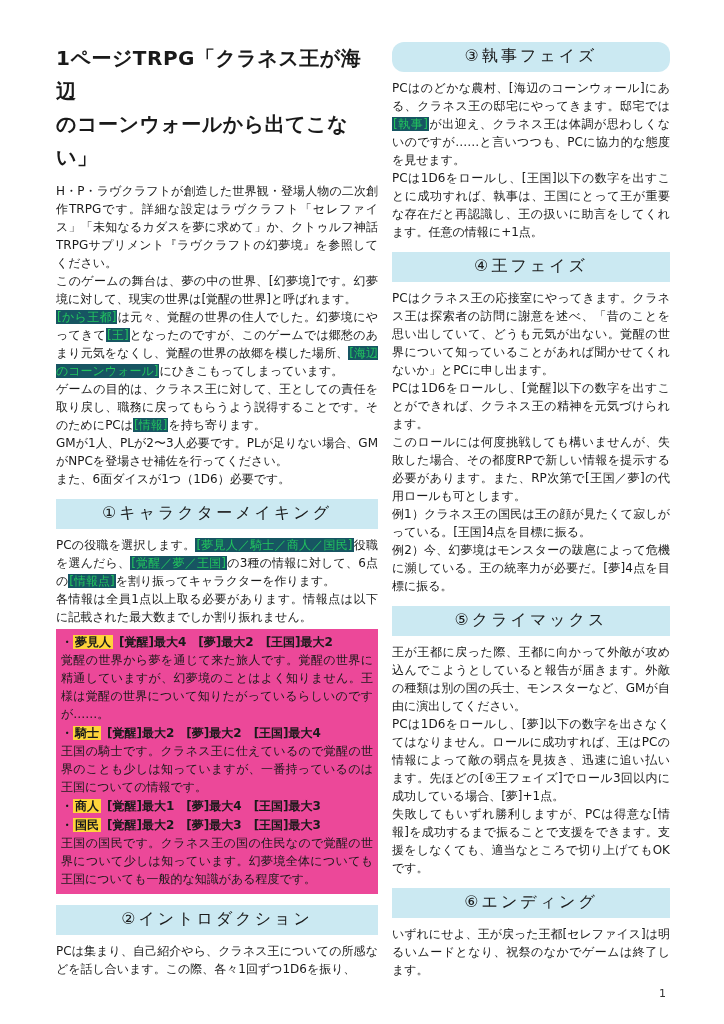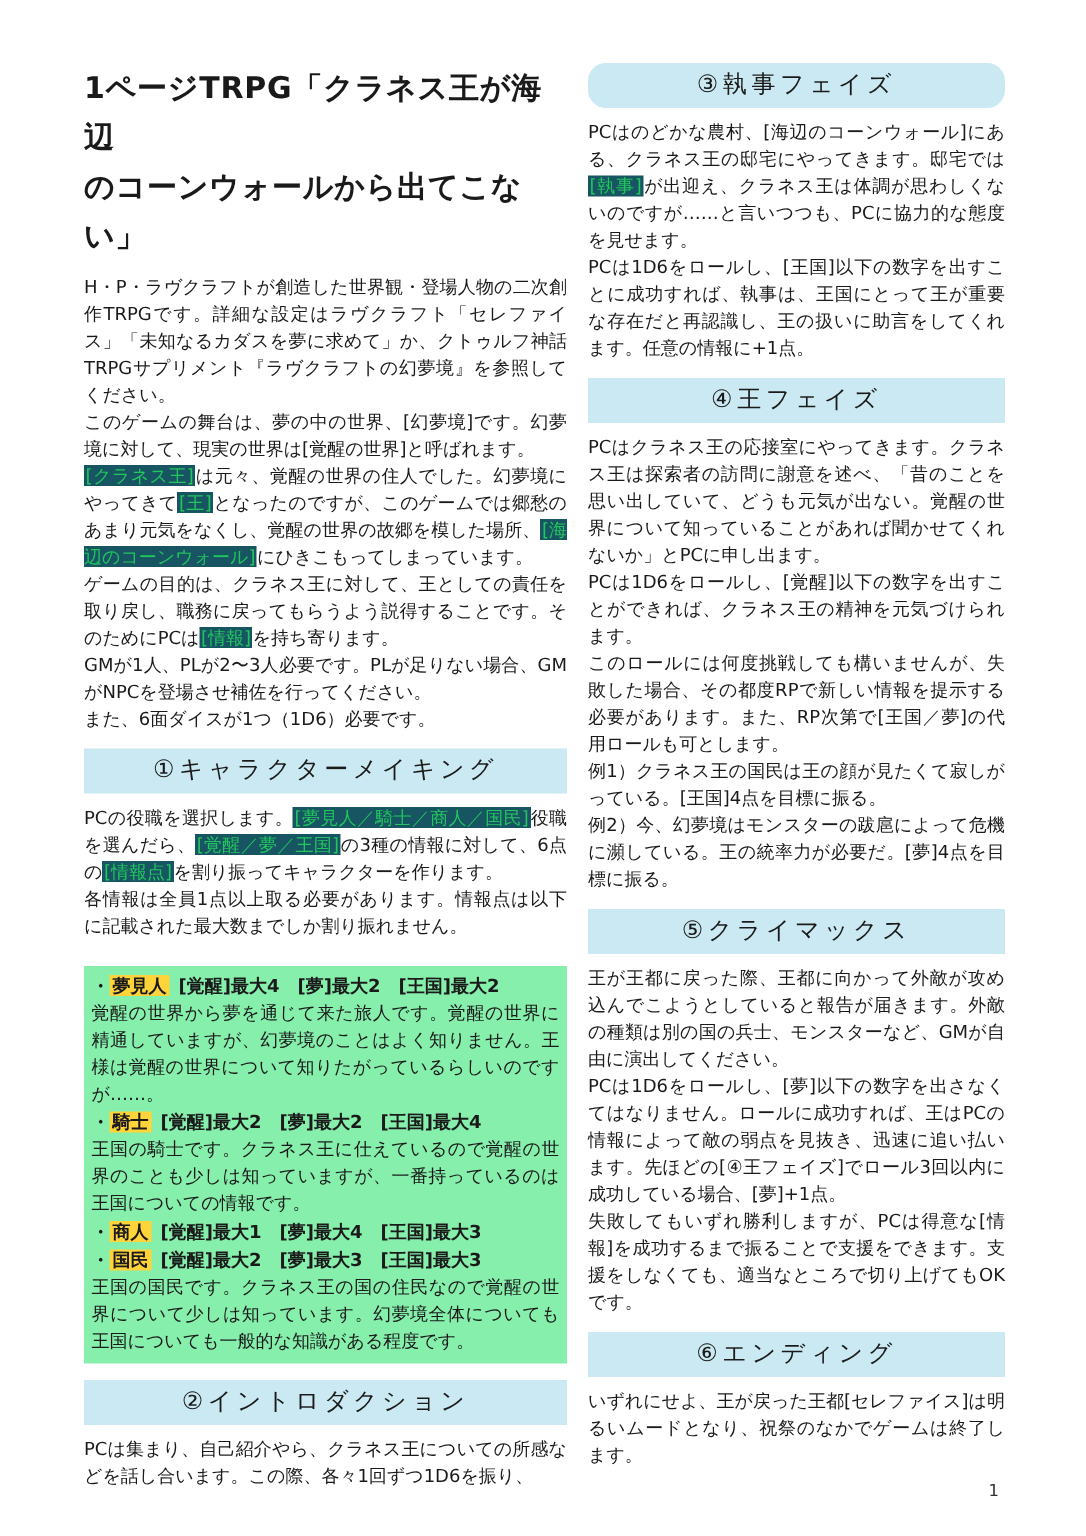--- a/index.html
+++ b/index.html
@@ -46,23 +46,23 @@
   }
   .col > .sec-head:first-child { margin-top:0;border-radius:12px; }
 
   .hl {
     background:#175562;
     color:#22c55e;
     padding:0 1px;
   }
 
   .class-block {
-    background:#86efac;
+    background:#ec4899;
     padding:4px 5px 5px 5px;
-    margin-top:18px;
+    margin-top:3px;
   }
   .class-entry { margin-bottom:1px; }
   .class-head {
     font-size:12px;
     line-height:18px;
     font-weight:bold;
   }
   .name-tag {
     background:#ffd43b;
     padding:0 2px;
@@ -82,21 +82,21 @@
 
 <div class="page">
   <div class="columns">
 
     <section class="col col-left">
 
       <h1 class="doc-title"><span>1ページTRPG「クラネス王が海辺</span><br><span>のコーンウォールから出てこない」</span></h1>
 
       <p class="body-text">H・P・ラヴクラフトが創造した世界観・登場人物の二次創作TRPGです。詳細な設定はラヴクラフト「セレファイス」「未知なるカダスを夢に求めて」か、クトゥルフ神話TRPGサプリメント『ラヴクラフトの幻夢境』を参照してください。</p>
       <p class="body-text">このゲームの舞台は、夢の中の世界、[幻夢境]です。幻夢境に対して、現実の世界は[覚醒の世界]と呼ばれます。</p>
-      <p class="body-text"><span class="hl">[クラネス王]</span><span>は元々、覚醒の世界の住人でした。幻夢境にやってきて</span><span class="hl">[王]</span><span>となったのですが、このゲームでは郷愁のあまり元気をなくし、覚醒の世界の故郷を模した場所、</span><span class="hl">[海辺のコーンウォール]</span><span>にひきこもってしまっています。</span></p>
+      <p class="body-text"><span class="hl">[から王都]</span><span>は元々、覚醒の世界の住人でした。幻夢境にやってきて</span><span class="hl">[王]</span><span>となったのですが、このゲームでは郷愁のあまり元気をなくし、覚醒の世界の故郷を模した場所、</span><span class="hl">[海辺のコーンウォール]</span><span>にひきこもってしまっています。</span></p>
       <p class="body-text"><span>ゲームの目的は、クラネス王に対して、王としての責任を取り戻し、職務に戻ってもらうよう説得することです。そのためにPCは</span><span class="hl">[情報]</span><span>を持ち寄ります。</span></p>
       <p class="body-text">GMが1人、PLが2〜3人必要です。PLが足りない場合、GMがNPCを登場させ補佐を行ってください。</p>
       <p class="body-text">また、6面ダイスが1つ（1D6）必要です。</p>
 
       <h2 class="sec-head">①キャラクターメイキング</h2>
       <p class="body-text"><span>PCの役職を選択します。</span><span class="hl">[夢見人／騎士／商人／国民]</span><span>役職を選んだら、</span><span class="hl">[覚醒／夢／王国]</span><span>の3種の情報に対して、6点の</span><span class="hl">[情報点]</span><span>を割り振ってキャラクターを作ります。</span></p>
       <p class="body-text">各情報は全員1点以上取る必要があります。情報点は以下に記載された最大数までしか割り振れません。</p>
 
       <div class="class-block">
 

